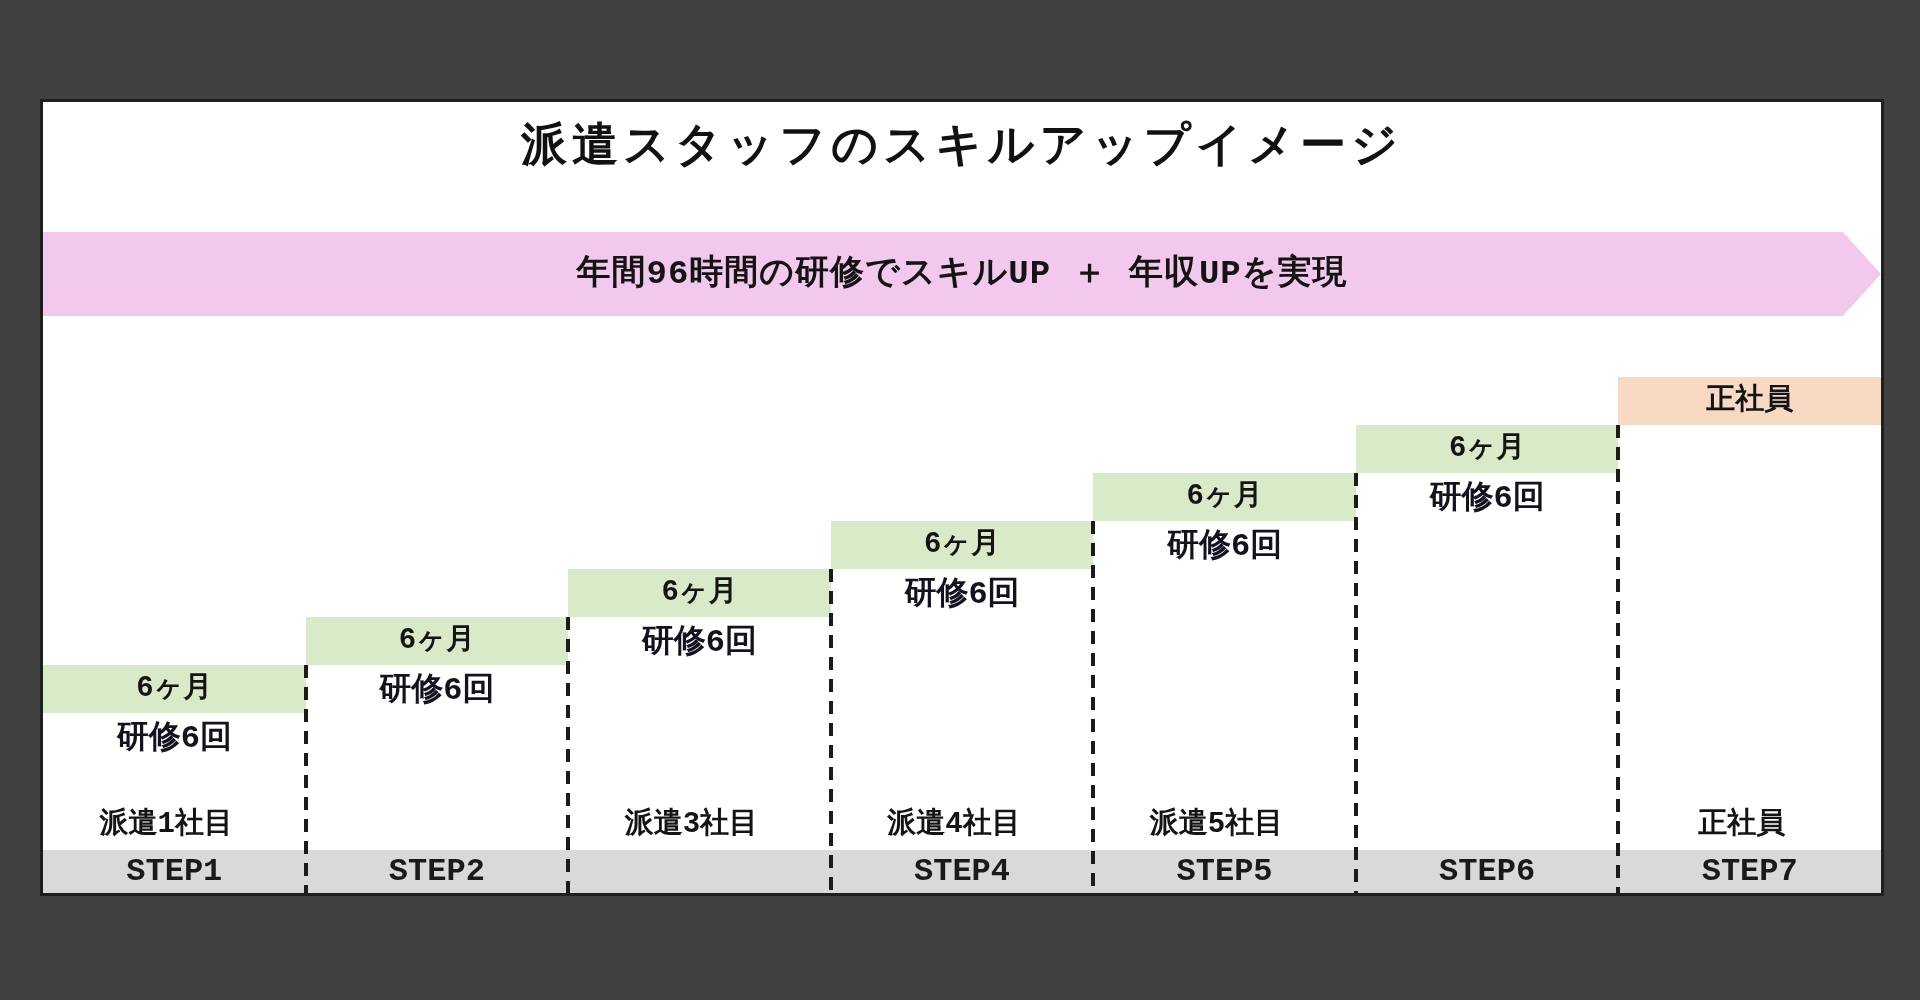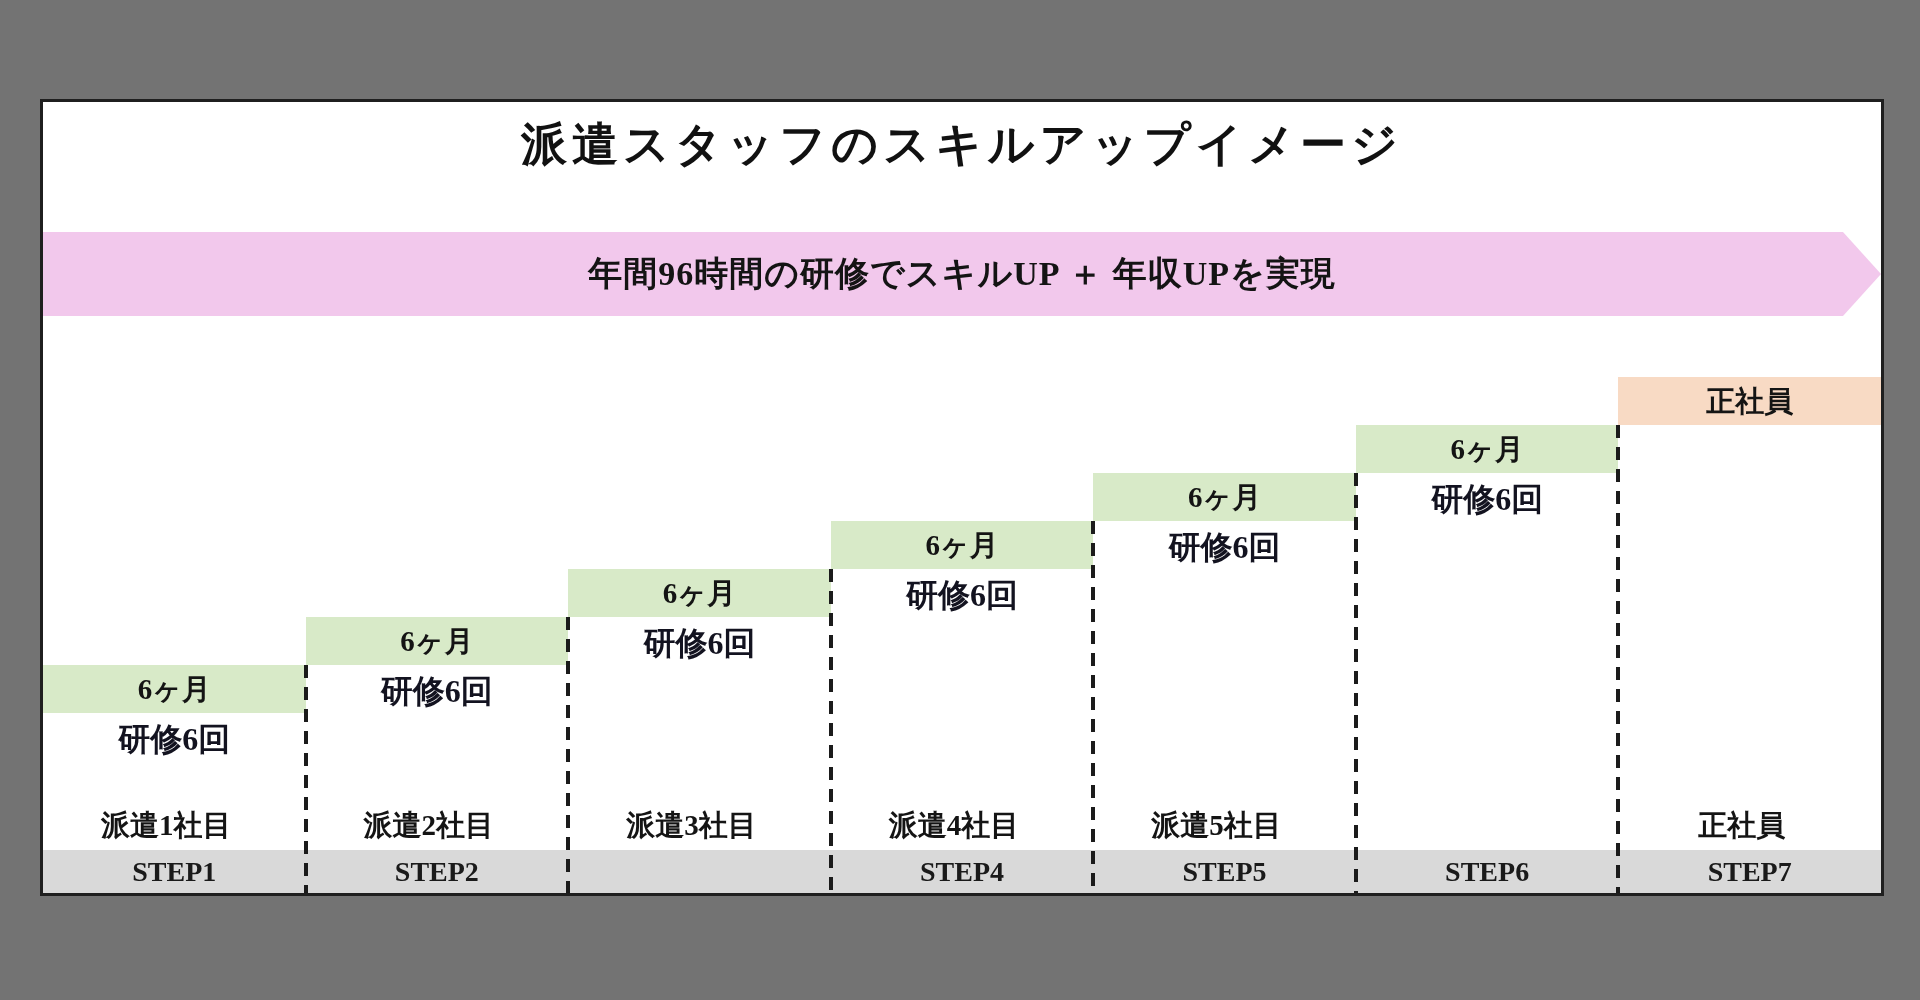--- a/index.html
+++ b/index.html
@@ -1,18 +1,18 @@
 <!DOCTYPE html>
 <html><head>
 <meta charset="utf-8">
 <style>
   html,body { margin:0; padding:0; background:#ffffff; }
   .page {
-    position:relative; width:1920px; height:1000px; background:#737373;
-    font-family:Liberation Serif, serif; color:#161616;
+    position:relative; width:1920px; height:1000px; background:#404040;
+    font-family:Liberation Mono, monospace; color:#161616;
     overflow:hidden;
   }
   .frame {
     position:absolute; left:40px; top:99px; width:1844px; height:797px;
     border:3px solid #1f1f1f; box-sizing:border-box; background:#ffffff;
   }
   .title {
     position:absolute; top:12px; left:0; right:0; text-align:center;
     font-size:46px; font-weight:bold; letter-spacing:5px; color:#111;
     white-space:nowrap;
@@ -44,21 +44,21 @@
     position:absolute; left:0; right:0; top:calc(617px - var(--i)*48px); height:40px;
     text-align:center; line-height:40px; font-size:32px; font-weight:bold; color:#131320;
     white-space:nowrap;
   }
   .company {
     position:absolute; left:0; right:16px; bottom:48px; height:40px; line-height:40px;
     text-align:center; font-size:29px; font-weight:bold; color:#141414; white-space:nowrap;
   }
   .stepcell {
     position:absolute; left:0; right:0; bottom:0; height:43px; line-height:43px;
-    text-align:center; font-size:28px; font-weight:bold; color:#1a1a1a; white-space:nowrap;
+    text-align:center; font-size:32px; font-weight:bold; color:#1a1a1a; white-space:nowrap;
   }
   .dash {
     position:absolute; width:4px; margin-left:-2px; bottom:0;
     left:calc(var(--b)*100%/7); top:calc(611px - var(--b)*48px);
     background:repeating-linear-gradient(to bottom,#1b1b1b 0 13px,transparent 13px 22px);
   }
 </style>
 </head>
 <body>
 
@@ -79,21 +79,20 @@
       <div class="col" style="--i:0">
         <div class="box">6ヶ月</div>
         <div class="training">研修6回</div>
         <div class="company">派遣1社目</div>
         <div class="stepcell">STEP1</div>
       </div>
 
       <div class="col" style="--i:1">
         <div class="box">6ヶ月</div>
         <div class="training">研修6回</div>
-        <div class="company">派遣2社目</div>
         <div class="stepcell">STEP2</div>
       </div>
 
       <div class="col" style="--i:2">
         <div class="box">6ヶ月</div>
         <div class="training">研修6回</div>
         <div class="company">派遣3社目</div>
       </div>
 
       <div class="col" style="--i:3">

